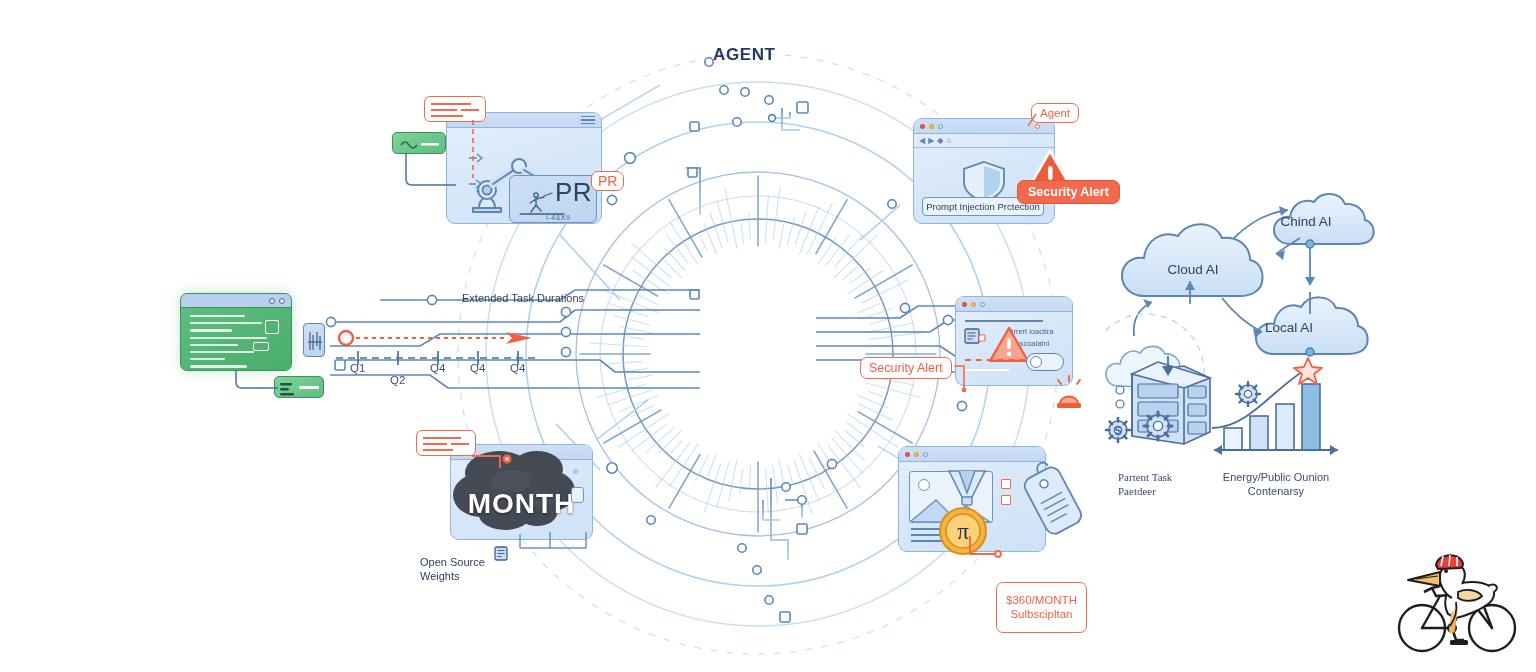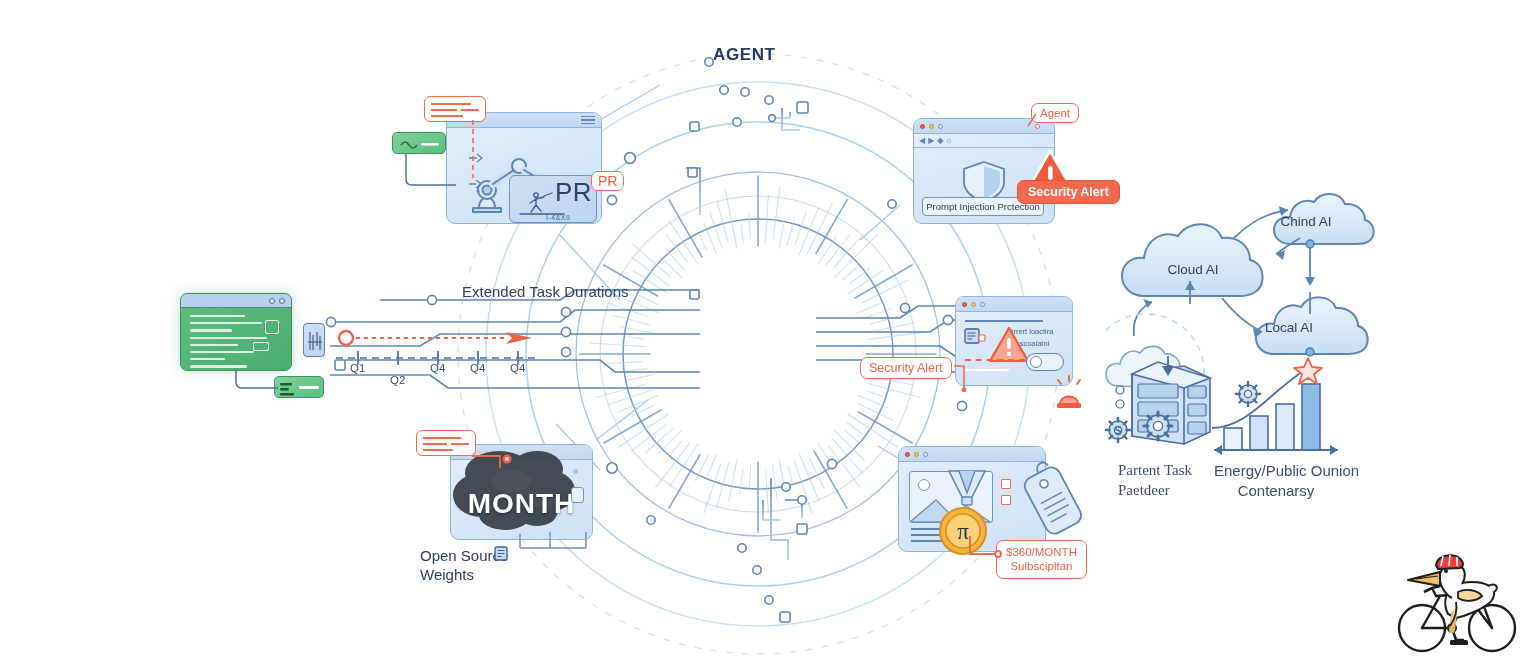--- a/index.html
+++ b/index.html
@@ -69,23 +69,23 @@
     border: 1.6px solid #f2694e;
     color: #ef6144;
     border-radius: 7px;
     background: #ffffff;
     font-size: 11.5px;
     padding: 3px 8px;
     white-space: nowrap;
     text-align:center;
   }
   .pill.solid { background:#f2694e; color:#fff; border-color:#e2553a; font-weight:600; }
-  .pill.two { line-height:1.25; padding:4px 9px; }
-
-  .label-text { color:#2e4160; font-size:15px; line-height:1.25; }
+  .pill.two { line-height:1.25; padding:10px 9px;margin-top:42px; }
+
+  .label-text { color:#2e4160; font-size:11px; line-height:1.25;margin-top:9px; }
   .label-text.dim { color:#3c4d6b; }
 
   
   .tick-label { position:absolute; color:#3a5072; font-size:11.5px; }
 
   
   .code-win { border:1.8px solid #3f8f63; border-radius:7px; overflow:hidden;
       box-shadow: 0 0 14px rgba(88,190,130,.35); background:#55b877; }
   .code-bar { height:14px; background:#b8cff0; border-bottom:1.5px solid #3f8f63; display:flex; align-items:center; justify-content:flex-end; gap:4px; padding-right:6px;}
   .code-dot { width:6px;height:6px;border-radius:50%;border:1.2px solid #4a6f9c; background:#dbe8f8;}

